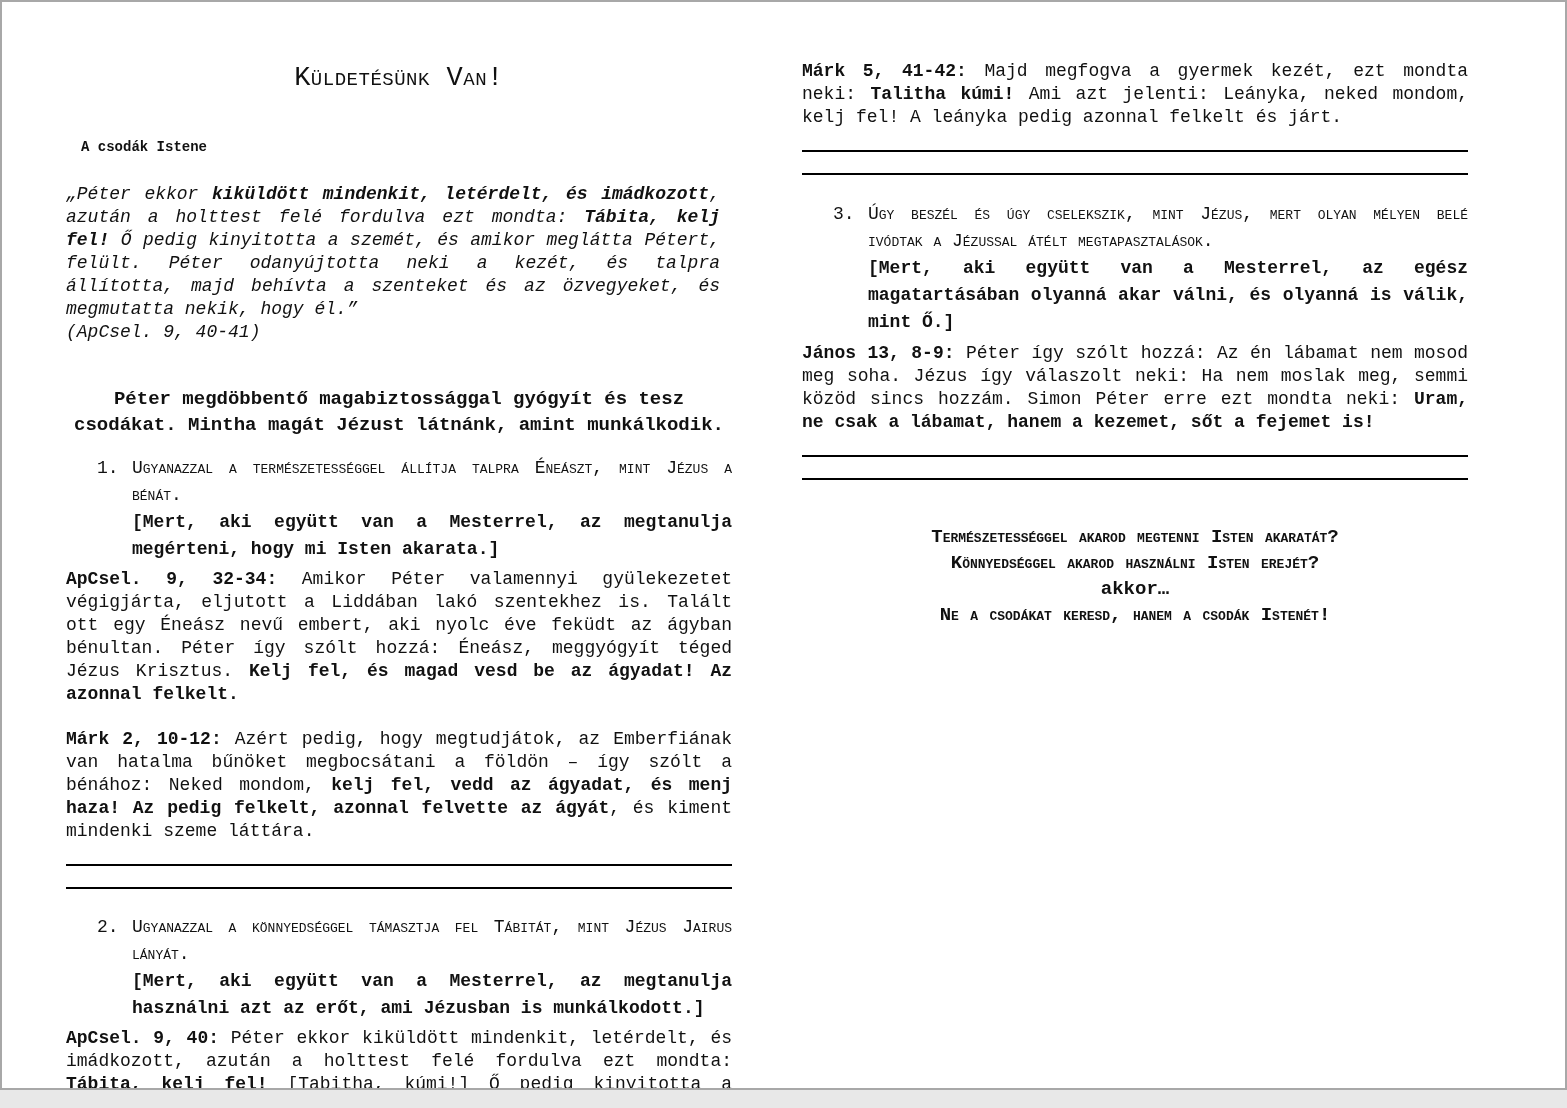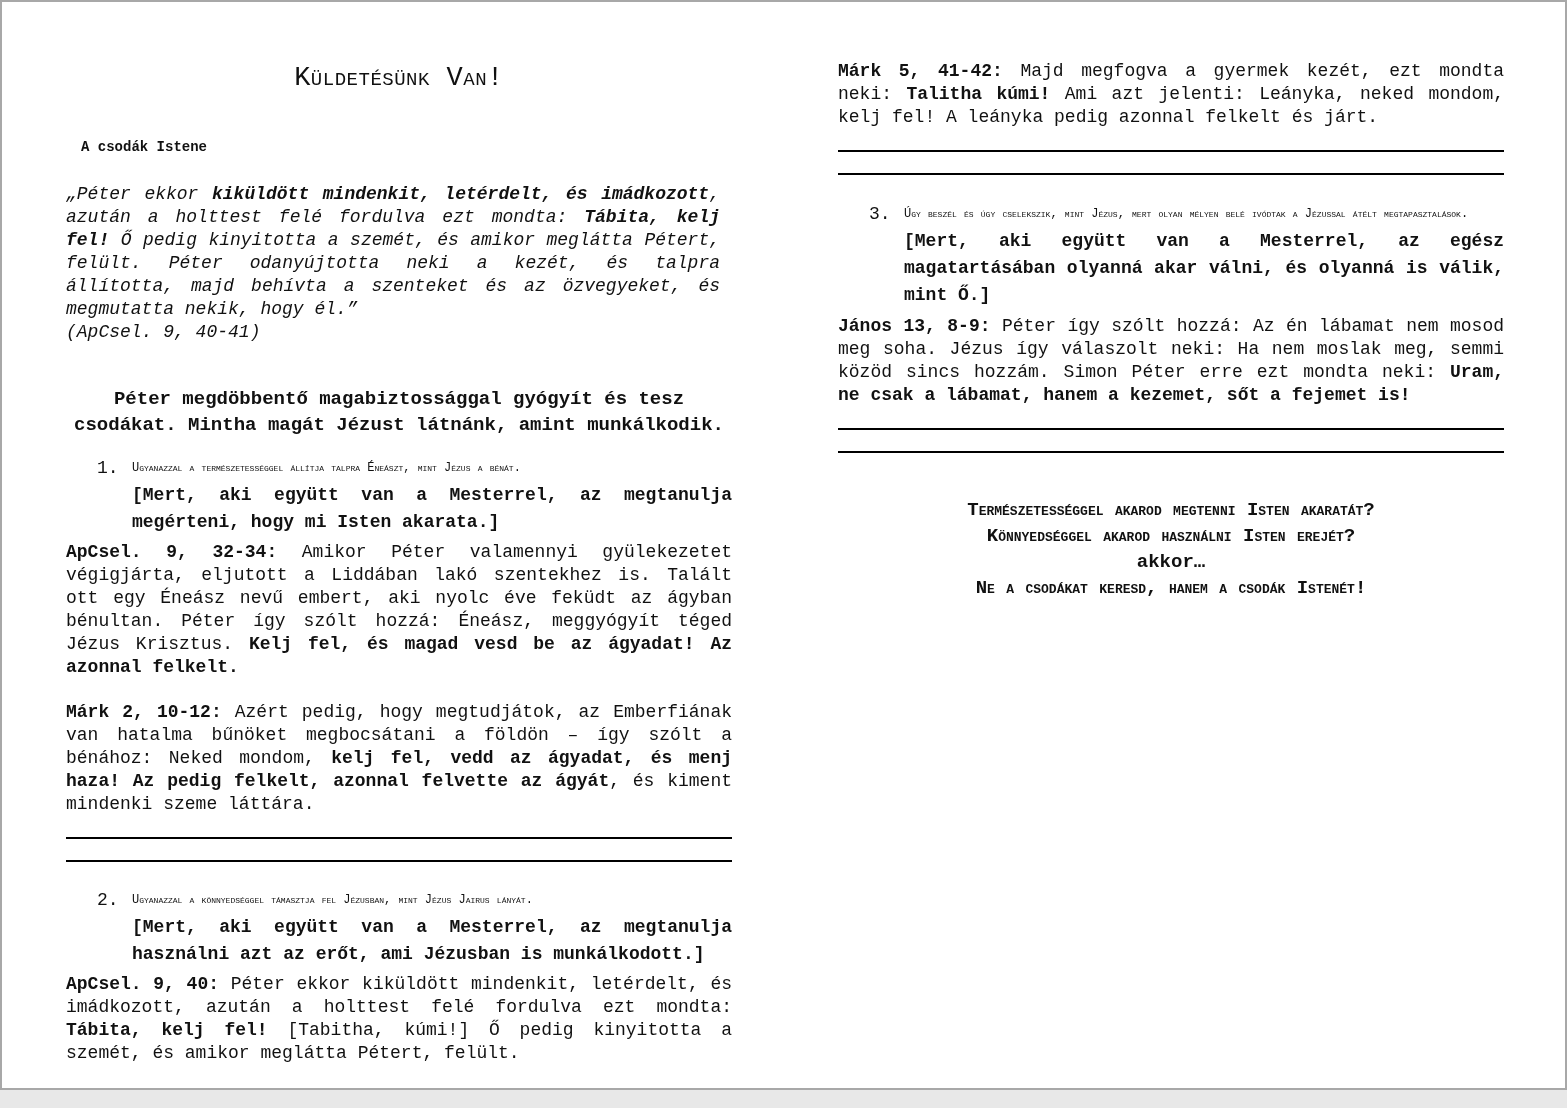--- a/index.html
+++ b/index.html
@@ -13,38 +13,38 @@
     width:1567px;height:1090px;
     background:var(--bg);
     border:2px solid var(--border-color);
     box-sizing:border-box;
     color:var(--text-color);
     font-family:Liberation Mono, monospace;
     overflow:hidden;
   }
   .col{position:absolute;top:0;width:666px;}
   .col-left{left:64px;}
-  .col-right{left:836px;}
+  .col-right{left:800px;}
 
   .sc{font-variant:small-caps;}
 
   .doc-title{margin-top:58px;text-align:center;}
   .title-line{font-size:27px;line-height:37px;letter-spacing:0.5px;}
 
   .heading{margin:38px 0 0 15px;font-size:14px;font-weight:bold;line-height:24px;}
 
   .quote{margin:24px 12px 0 0;font-style:italic;font-size:18px;line-height:23px;text-align:justify;}
   .quote-ref{margin:0;font-style:italic;font-size:18px;line-height:23px;}
 
   .intro{margin:42px 0 0 0;font-size:19px;font-weight:bold;line-height:26px;text-align:center;}
 
   .list-item{display:flex;margin:17px 0 0 31px;}
   .list-item .num{width:35px;flex-shrink:0;font-size:18px;line-height:27px;}
   .li-body{flex:1;}
-  .li-head{font-size:12px;line-height:27px;text-align:justify;}
+  .li-head{font-size:18px;line-height:27px;text-align:justify;}
   .li-note{font-size:18px;font-weight:bold;line-height:27px;text-align:justify;}
 
   .para{margin:22px 0 0 0;font-size:18px;line-height:23px;text-align:justify;}
   .para.tight{margin-top:5px;}
 
   .answer-lines{margin-top:0;}
   .answer-line{height:21px;border-bottom:2px solid #000;}
 
   .closing{margin-top:44px;text-align:center;font-weight:bold;}
   .closing-line{font-size:19px;line-height:26px;}
@@ -86,21 +86,21 @@
     <p class="para"><span style="font-weight: bold;">Márk 2, 10-12:</span><span> Azért pedig, hogy megtudjátok, az Emberfiának van hatalma bűnöket megbocsátani a földön – így szólt a bénához: Neked mondom, </span><span style="font-weight: bold;">kelj fel, vedd az ágyadat, és menj haza! Az pedig felkelt, azonnal felvette az ágyát</span><span>, és kiment mindenki szeme láttára.</span></p>
 
     <div class="answer-lines">
       <div class="answer-line"></div>
       <div class="answer-line"></div>
     </div>
 
     <div class="list-item m-top-25">
       <span class="num">2.</span>
       <div class="li-body">
-        <div class="li-head sc">Ugyanazzal a könnyedséggel támasztja fel Jézusban, mint Jézus Jairus lányát.</div>
+        <div class="li-head sc">Ugyanazzal a könnyedséggel támasztja fel Tábitát, mint Jézus Jairus lányát.</div>
         <div class="li-note">[Mert, aki együtt van a Mesterrel, az megtanulja használni azt az erőt, ami Jézusban is munkálkodott.]</div>
       </div>
     </div>
 
     <p class="para tight"><span style="font-weight: bold;">ApCsel. 9, 40:</span><span> Péter ekkor kiküldött mindenkit, letérdelt, és imádkozott, azután a holttest felé fordulva ezt mondta: </span><span style="font-weight: bold;">Tábita, kelj fel!</span><span> [Tabitha, kúmi!] Ő pedig kinyitotta a szemét, és amikor meglátta Pétert, felült.</span></p>
 
   </section>
 
   <section class="col col-right">
 

